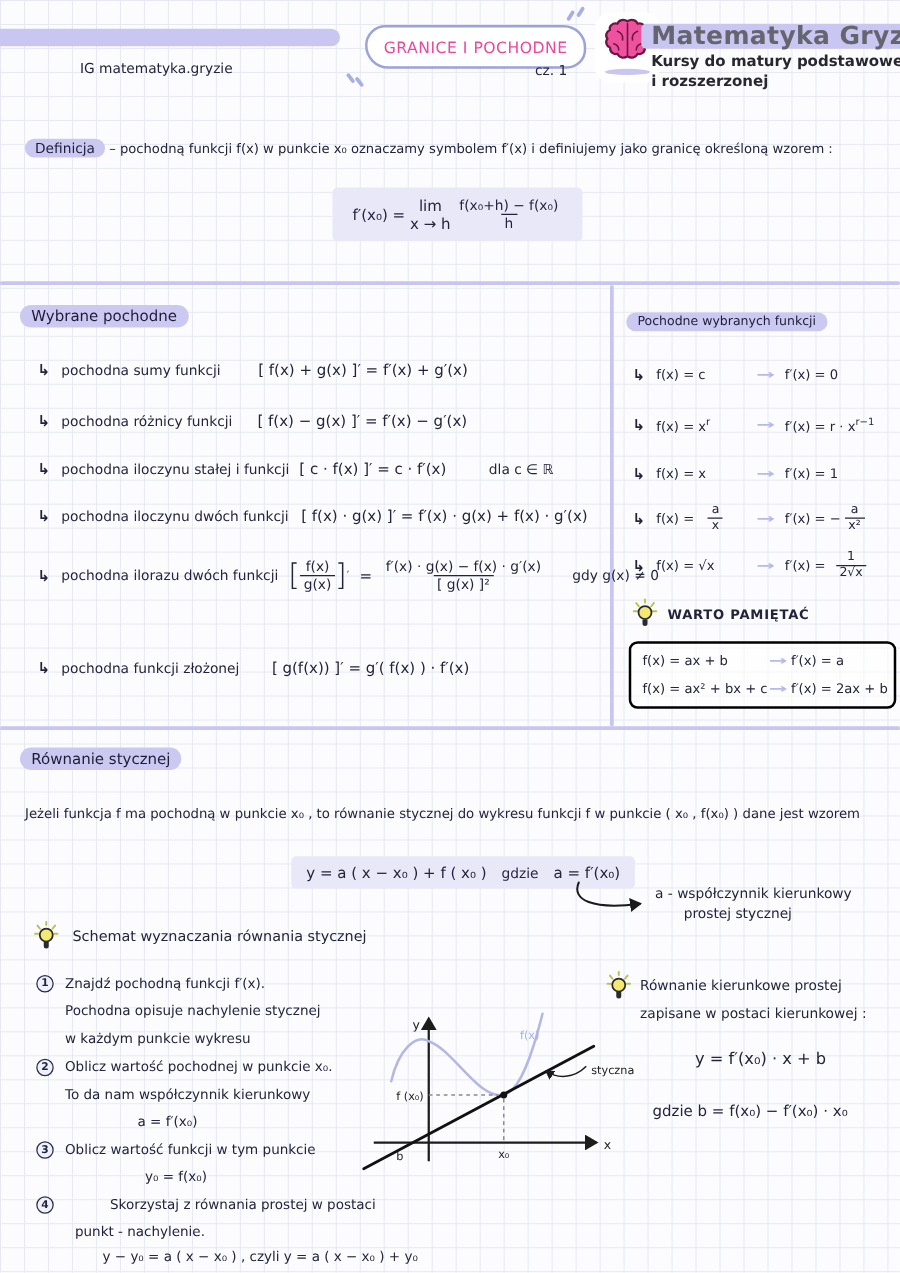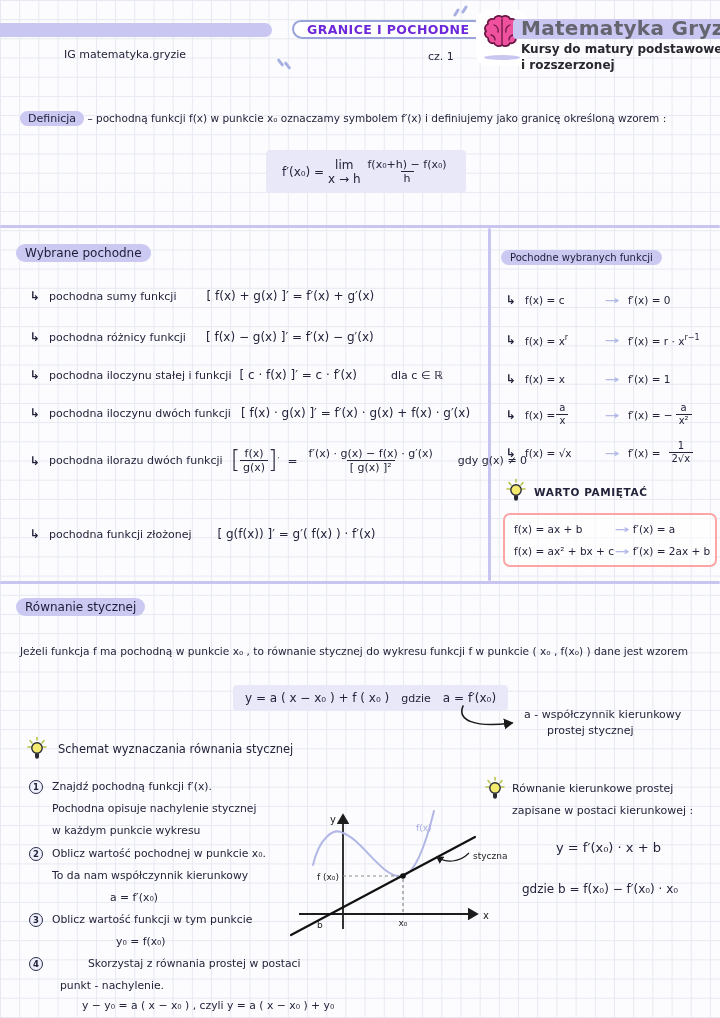--- a/index.html
+++ b/index.html
@@ -16,21 +16,21 @@
     color:#23233b;
     font-size:11px;
   }
   .abs { position:absolute; }
   .hlband { background:#c9c6f1; }
   .pill { display:inline-block; background:#cbc8f2; border-radius:10px; padding:2px 9px; color:#1d1d36; }
   .hlbox { background:#e9e8f9; border-radius:4px; }
   .divider { position:absolute; background:#c8c5f1; border-radius:2px; }
   .badge {
     background:#fff; border:2.2px solid #9aa3da; border-radius:20px 22px 19px 23px;
-    padding:0 13px; font-weight:bold; font-size:12.5px; letter-spacing:.4px; color:#6d28d9;
+    padding:8px 13px; font-weight:normal; font-size:12.5px; letter-spacing:.4px; color:#ec4899;
     white-space:nowrap;
   }
   .deco { width:3px; height:9px; background:#a8b0e2; border-radius:2px; position:absolute; }
   .braincard { width:52px; height:56px; background:#fff; border-radius:12px;
     display:flex; flex-direction:column; align-items:center; justify-content:flex-start; padding-top:4px; }
   .brainshadow { width:36px; height:5px; background:#c9c6f1; border-radius:50%; margin-top:1px; }
   .brand { font-size:20px; font-weight:bold; color:#65656f; letter-spacing:.3px; white-space:nowrap; }
   .brandsub { font-size:12px; font-weight:bold; color:#27272f; white-space:nowrap; }
   .defline { font-size:10.5px; white-space:nowrap; }
   .formula { font-size:12px; white-space:nowrap; }
@@ -39,21 +39,21 @@
   .frac .fr-den { border-top:1.2px solid #23233b; padding:0 3px; }
   .limblk { display:inline-flex; flex-direction:column; align-items:center; line-height:1; margin:0 4px; }
   .limblk .limsub { font-size:12px; margin-top:2px; }
   .rule { position:absolute; display:flex; align-items:center; white-space:nowrap; }
   .hook { font-size:12px; font-weight:bold; margin-right:9px; }
   .rlabel { margin-right:10px; }
   .bk { font-size:24px; font-weight:200; line-height:.9; }
   .prime { vertical-align:super; font-size:9px; }
   .drow { position:absolute; display:flex; align-items:center; white-space:nowrap; font-size:10.5px; }
   .arrowlav { color:#b4bbe8; font-weight:bold; display:inline-block; transform:scaleX(1.7); margin:0 11px; }
-  .wartobox { position:absolute; border:2px solid #fca5a5; border-radius:7px; background:rgba(255,255,255,.55);
+  .wartobox { position:absolute; border:2px solid #000000; border-radius:7px; background:rgba(255,255,255,.55);
     display:flex; flex-direction:column; justify-content:space-around; padding:3px 9px; }
   .wrow { display:flex; align-items:center; white-space:nowrap; font-size:10.5px; }
   .stepnum { position:absolute; width:14px; height:14px; border:1.3px solid #2a2a4a; border-radius:50%;
     background:#eef0fb; font-size:8.5px; font-weight:bold; display:flex; align-items:center; justify-content:center; }
   .stepline { position:absolute; white-space:nowrap; font-size:10.8px; }
   .note { white-space:nowrap; }
   sup.e { font-size:8px; vertical-align:super; }
 </style>
 </head>
 <body>
@@ -168,21 +168,21 @@
   <span><span>f′(x) = r · x</span><sup class="e">r−1</sup></span>
 </div>
 <div class="drow" style="left:506px;top:372px;">
   <span class="hook">↳</span>
   <span style="width:72px;">f(x) = x</span>
   <span class="arrowlav">→</span>
   <span>f′(x) = 1</span>
 </div>
 <div class="drow" style="left:506px;top:402px;">
   <span class="hook">↳</span>
-  <span style="width:72px;display:inline-flex;align-items:center;gap:1px;">
+  <span style="width:72px;display:inline-flex;align-items:center;gap:11px;">
     <span>f(x) =</span>
     <span class="frac" style="font-size:10px;">
         <span class="fr-num">a</span>
         <span class="fr-den">x</span>
       </span>
   </span>
   <span class="arrowlav">→</span>
   <span style="display:inline-flex;align-items:center;gap:3px;">
     <span>f′(x) = −</span>
     <span class="frac" style="font-size:10px;">

